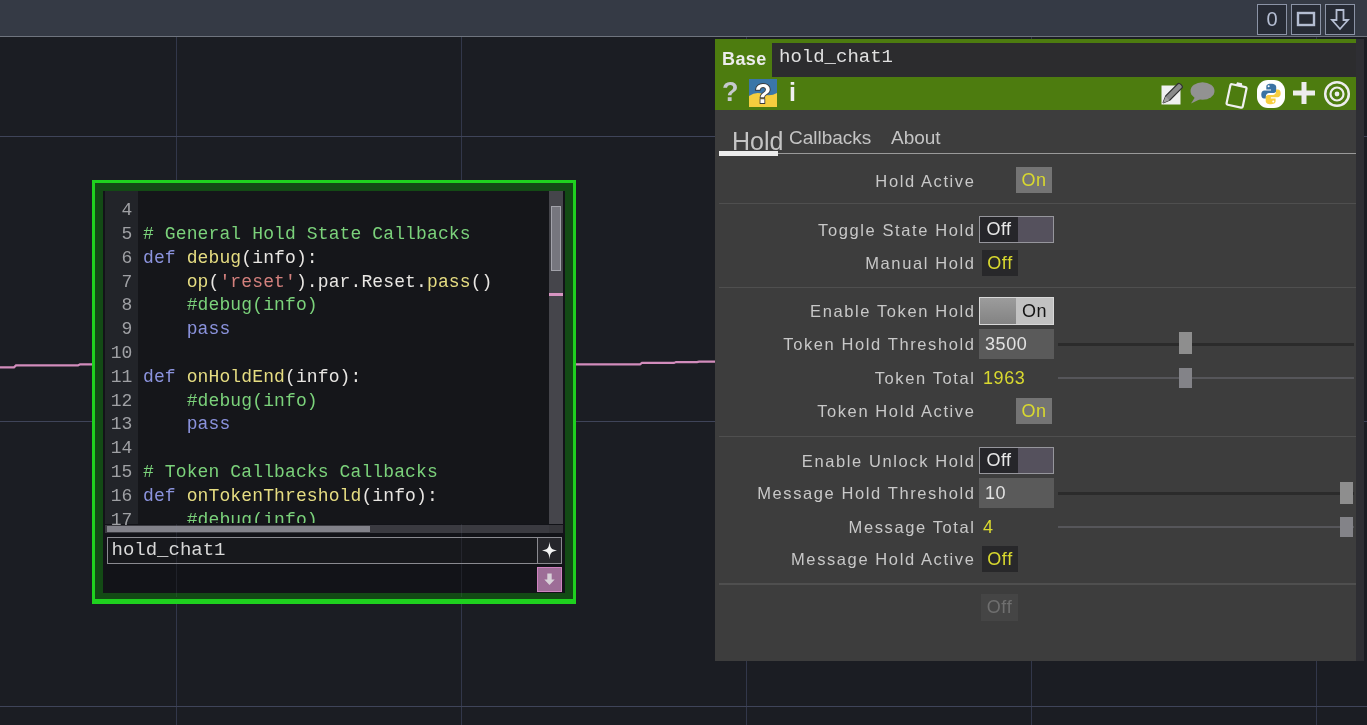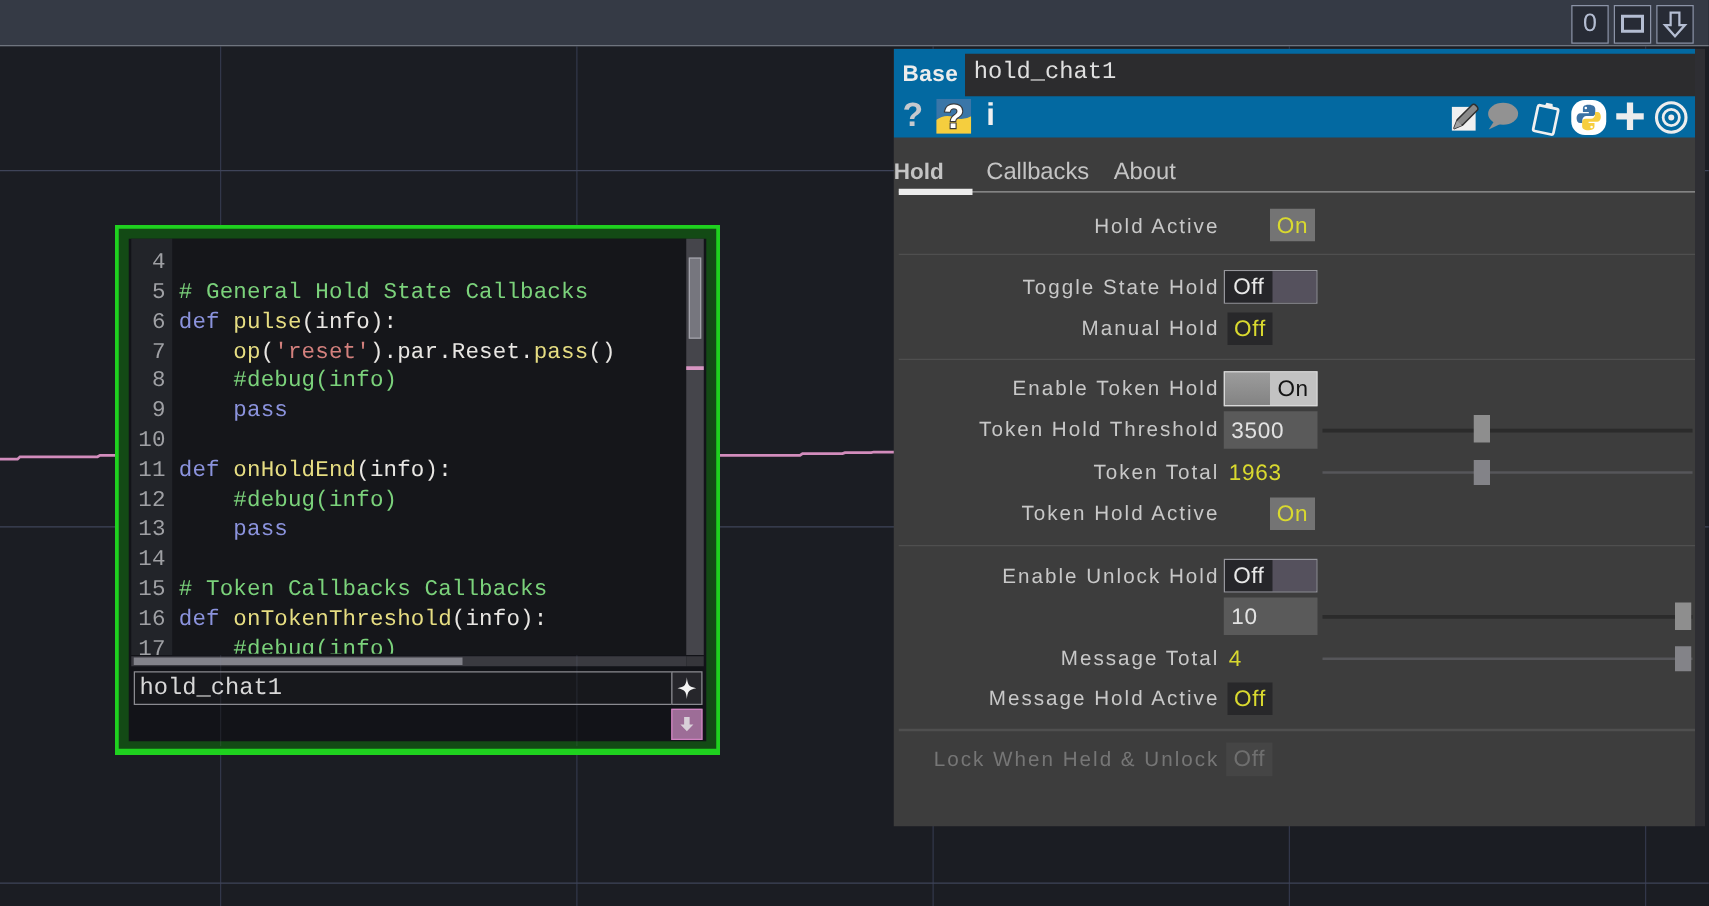--- a/index.html
+++ b/index.html
@@ -44,21 +44,21 @@
 10
 11
 12
 13
 14
 15
 16
 17</div>
 <div class="abs code" style="left:143px;top:199.2px;width:404px;height:324px;color:#e8e6e3;z-index:5;overflow:hidden"><span class="cm">&nbsp;</span>
 <span class="cm"># General Hold State Callbacks</span>
-<span class="kw">def</span> <span class="fn">pulse</span>(info):
+<span class="kw">def</span> <span class="fn">debug</span>(info):
     <span class="fn">op</span>(<span class="st">'reset'</span>).par.Reset.<span class="fn">pass</span>()
     <span class="cm">#debug(info)</span>
     <span class="kw">pass</span>
 &nbsp;
 <span class="kw">def</span> <span class="fn">onHoldEnd</span>(info):
     <span class="cm">#debug(info)</span>
     <span class="kw">pass</span>
 &nbsp;
 <span class="cm"># Token Callbacks Callbacks</span>
 <span class="kw">def</span> <span class="fn">onTokenThreshold</span>(info):
@@ -84,56 +84,56 @@
 </div>
 
 <div class="abs" style="left:536.5px;top:567px;width:23px;height:23px;background:#9d6d97;border:1.2px solid #d083c0;z-index:5">
 <svg width="23" height="23" viewBox="0 0 23 23">
       <path d="M11.5 17 L6.3 11.5 L9.3 11.5 L9.3 5.5 L13.7 5.5 L13.7 11.5 L16.7 11.5 Z" fill="#d8d0d8"></path>
     </svg>
 </div>
 
 <div id="panel" class="abs" style="left:715px;top:39px;width:641px;height:622px;background:#3d3d3d;z-index:4;overflow:hidden">
 
-  <div class="abs" style="left:0;top:0;width:641px;height:71px;background:#0369a1">
+  <div class="abs" style="left:0;top:0;width:641px;height:71px;background:#4d7c0f">
     <div class="abs" style="left:57px;top:4px;width:584px;height:34px;background:#2c2c2e"></div>
     <div class="abs" style="left:7px;top:10px;font-size:18px;font-weight:bold;color:#ececec;letter-spacing:0.4px;">Base</div>
     <div class="abs" style="left:64px;top:7px;font-family:'Liberation Mono',monospace;font-size:19px;color:#e0e0e0;">hold_chat1</div>
 
     <div class="abs" style="left:7px;top:40px;font-size:27px;font-weight:bold;color:#c6c9ce;line-height:27px;">?</div>
     <svg class="abs" style="left:34px;top:40px" width="28" height="28" viewBox="0 0 28 28">
       <rect x="0" y="0" width="28" height="28" fill="#3a76a8"></rect>
       <path d="M0 17 Q7 12 14 15 Q21 18 28 14 L28 28 L0 28 Z" fill="#f5ce3e"></path>
       <text x="14" y="23.5" font-family="Liberation Sans" font-size="27" font-weight="bold" fill="#ffffff" stroke="#3a3a3a" stroke-width="1.8" text-anchor="middle" paint-order="stroke">?</text>
     </svg>
     <div class="abs" style="left:74px;top:40px;font-size:25px;font-weight:bold;color:#f0f0f0;line-height:26px;">i</div>
   </div>
 
-  <div class="abs" style="left:0;top:88px;font-size:18px;color:#c4c4c4;font-weight:bold;">Hold</div>
+  <div class="abs" style="left:17px;top:88px;font-size:25px;color:#c4c4c4;">Hold</div>
   <div class="abs" style="left:74px;top:88px;font-size:19px;color:#c4c4c4;">Callbacks</div>
   <div class="abs" style="left:176px;top:88px;font-size:19px;color:#c4c4c4;">About</div>
   <div class="abs" style="left:4px;top:113.5px;width:637px;height:1.5px;background:#9a9a9a"></div>
   <div class="abs" style="left:4px;top:111.5px;width:59px;height:5px;background:#ececec"></div>
 
   <div class="sep" style="top:163.5px"></div>
   <div class="sep" style="top:247.5px"></div>
   <div class="sep" style="top:396.5px"></div>
   <div class="sep" style="top:544px"></div>
 
   <div class="lbl" style="top:141.5px">Hold Active</div>
   <div class="lbl" style="top:190.5px">Toggle State Hold</div>
   <div class="lbl" style="top:223.5px">Manual Hold</div>
   <div class="lbl" style="top:272px">Enable Token Hold</div>
   <div class="lbl" style="top:304.5px">Token Hold Threshold</div>
   <div class="lbl" style="top:338.5px">Token Total</div>
   <div class="lbl" style="top:372px">Token Hold Active</div>
   <div class="lbl" style="top:421.5px">Enable Unlock Hold</div>
+  <div class="lbl" style="top:453.5px">Message Hold Threshold</div>
   <div class="lbl" style="top:487.5px">Message Total</div>
   <div class="lbl" style="top:520px">Message Hold Active</div>
-  <div class="lbl" style="top:568.5px;color:#767676">Lock When Held &amp; Unlock</div>
 
   <div class="chip" style="left:301px;top:128px;width:36px;height:26px;line-height:26px;background:#747474;">On</div>
 
   <div class="abs" style="left:264px;top:176.5px;width:75px;height:27px;border:1px solid #96969c;box-sizing:border-box;background:#26262a;">
     <div class="abs" style="left:0;top:0;width:38px;height:25px;background:#26262a;color:#e8e8e8;font-size:18px;text-align:center;line-height:25px;letter-spacing:0.4px;">Off</div>
     <div class="abs" style="left:38px;top:0;width:35px;height:25px;background:#55515d;"></div>
   </div>
 
   <div class="chip" style="left:267px;top:210.5px;width:36px;height:26px;line-height:26px;background:#28282a;">Off</div>
 

